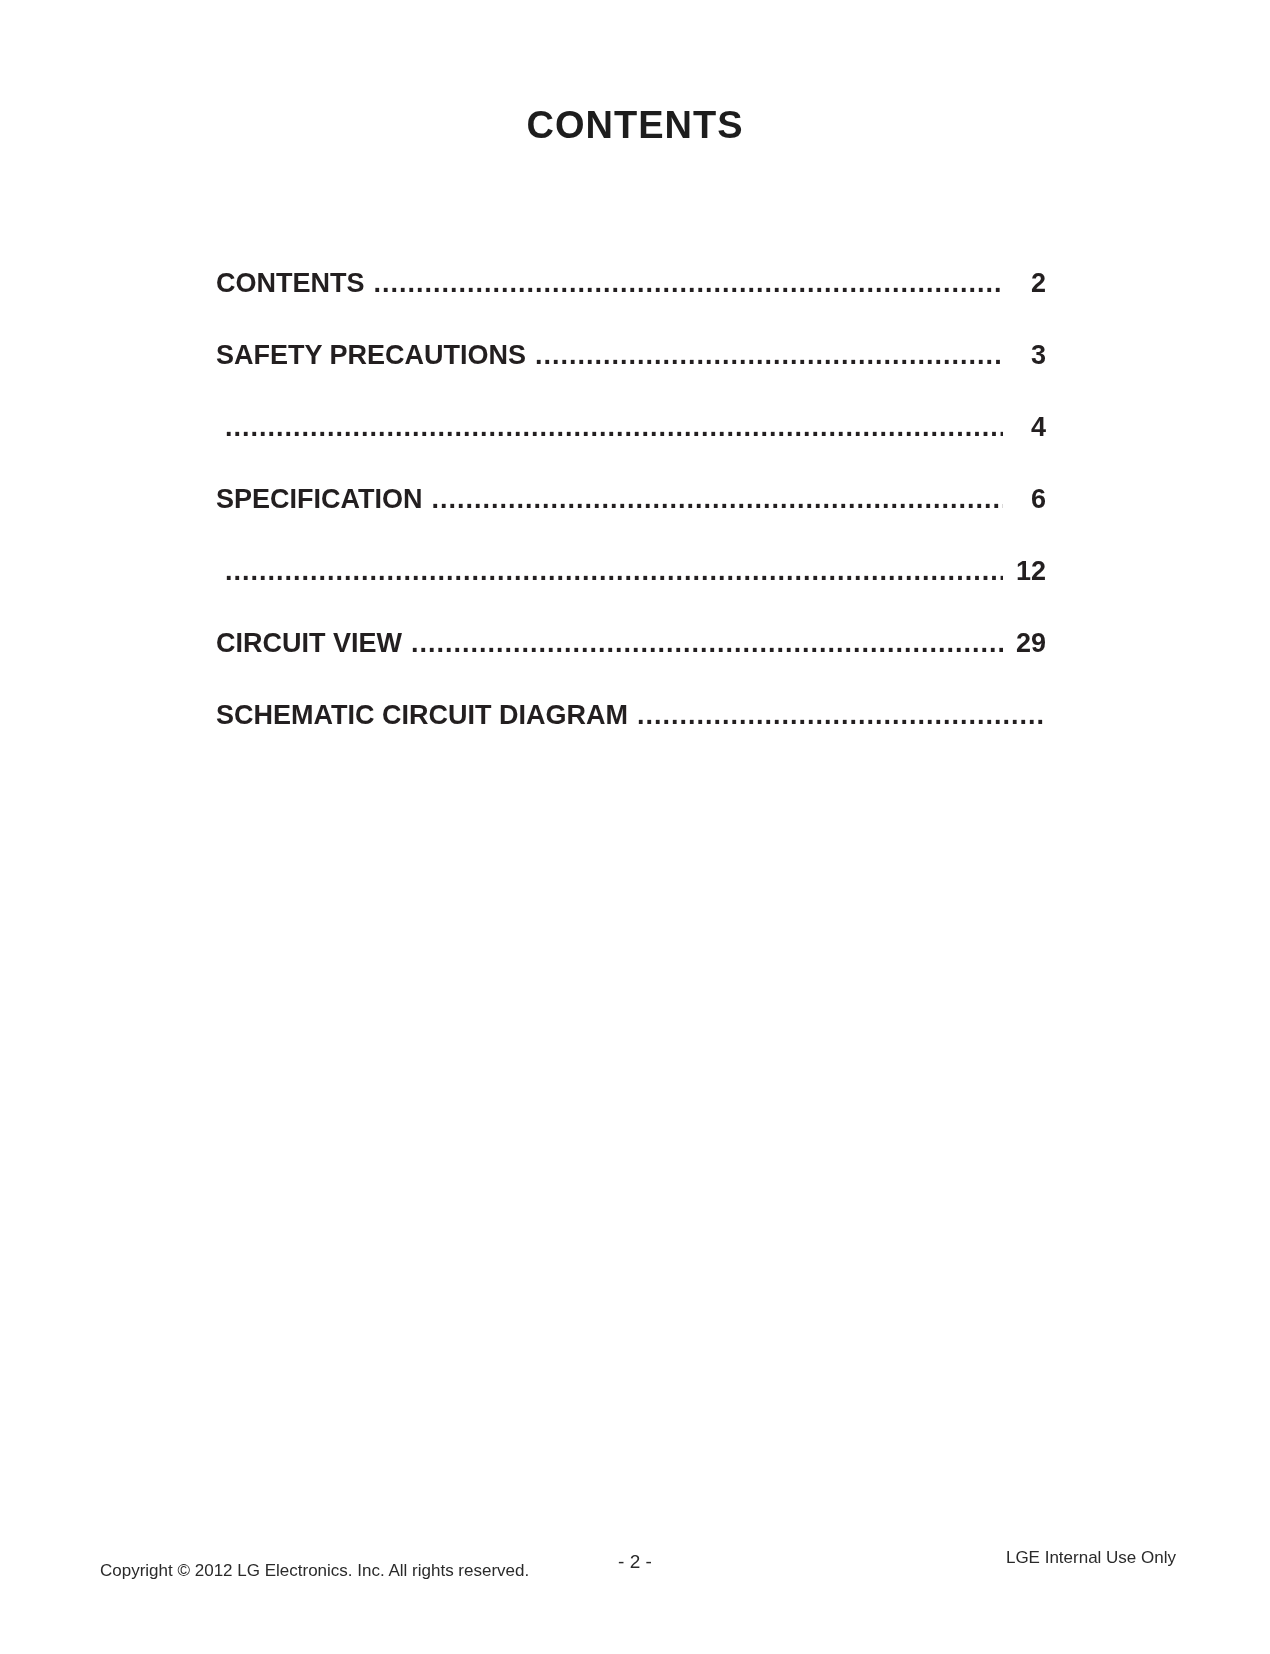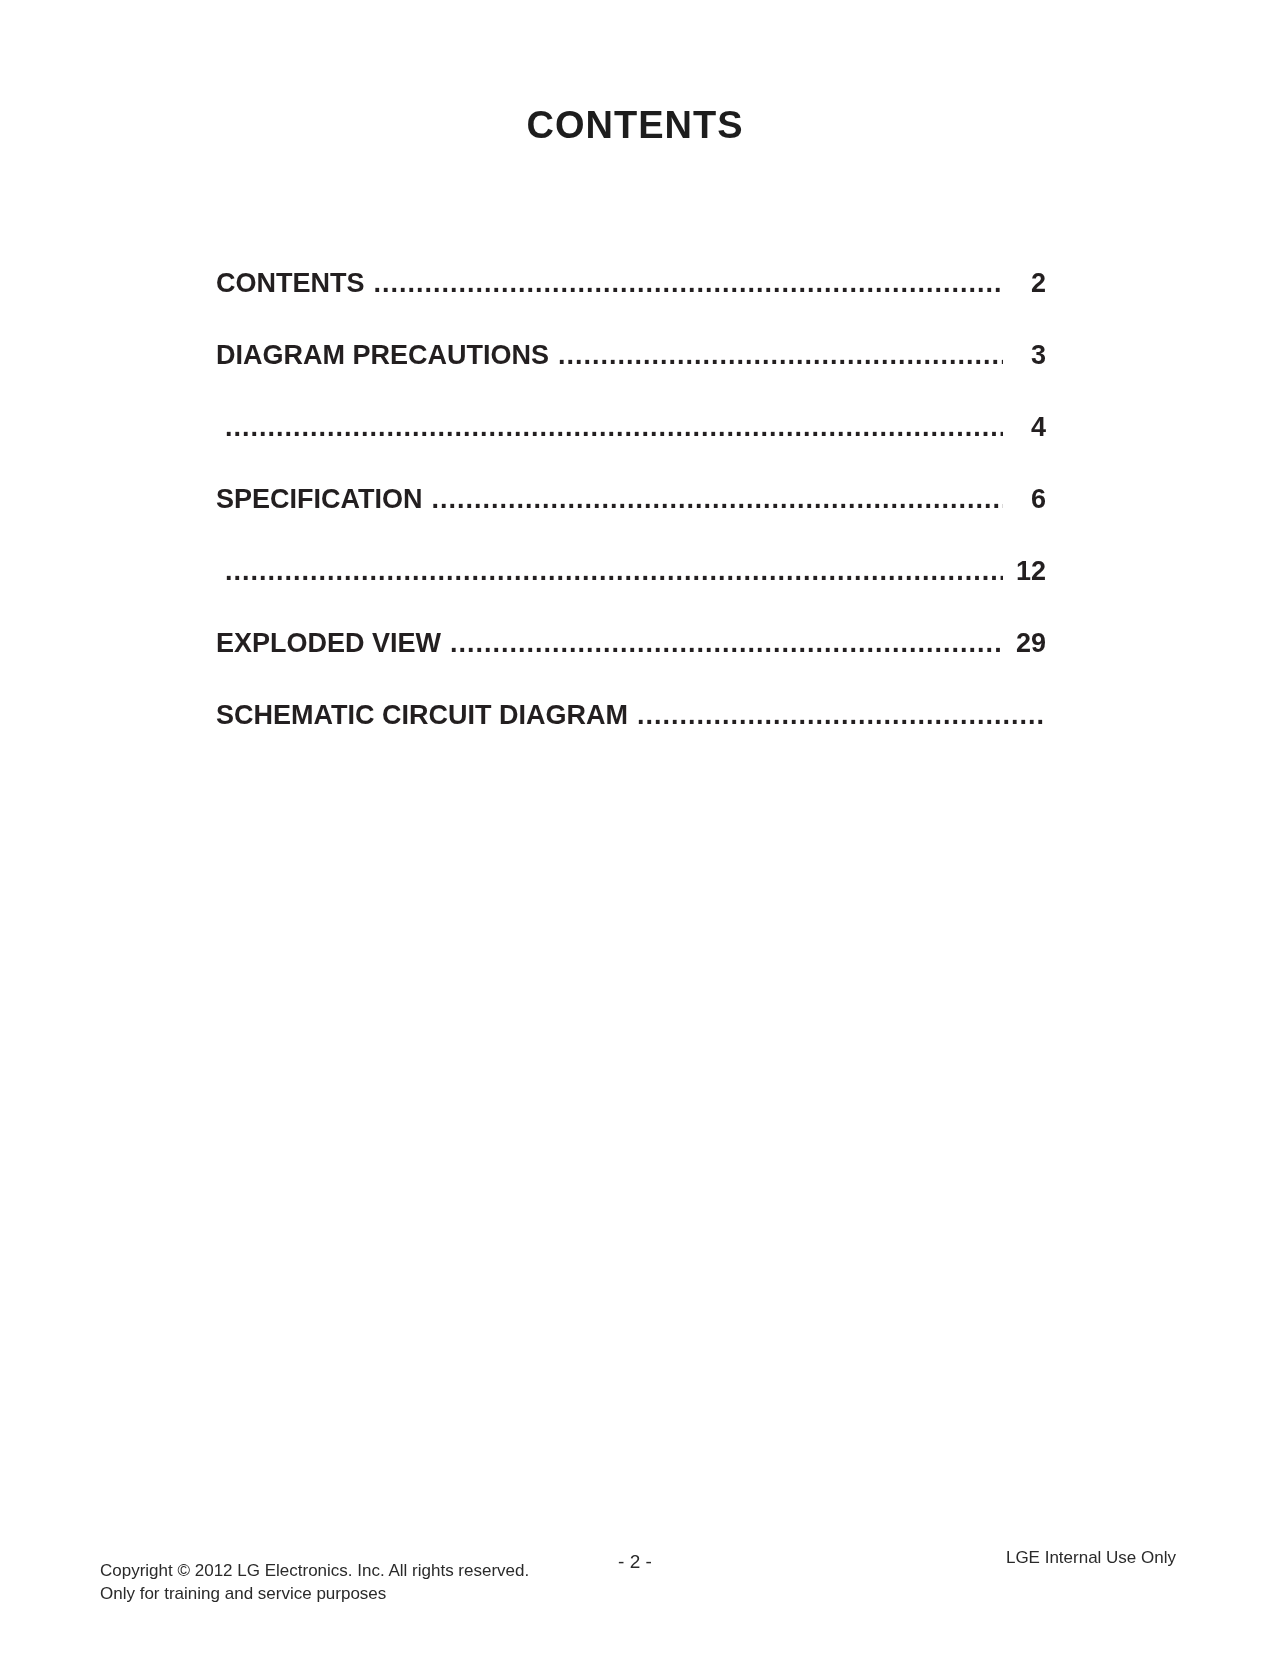--- a/index.html
+++ b/index.html
@@ -91,21 +91,21 @@
   <h1 class="title">CONTENTS</h1>
 
   <div class="toc">
     <div class="toc-entry">
       <span class="toc-label">CONTENTS</span>
       <span class="toc-leader">....................................................................................................................................................................................................................................................................</span>
       <span class="toc-page">2</span>
     </div>
 
     <div class="toc-entry">
-      <span class="toc-label">DIAGRAM PRECAUTIONS</span>
+      <span class="toc-label">SAFETY PRECAUTIONS</span>
       <span class="toc-leader">....................................................................................................................................................................................................................................................................</span>
       <span class="toc-page">3</span>
     </div>
 
     <div class="toc-entry">
       <span class="toc-leader">....................................................................................................................................................................................................................................................................</span>
       <span class="toc-page">4</span>
     </div>
 
     <div class="toc-entry">
@@ -113,34 +113,33 @@
       <span class="toc-leader">....................................................................................................................................................................................................................................................................</span>
       <span class="toc-page">6</span>
     </div>
 
     <div class="toc-entry">
       <span class="toc-leader">....................................................................................................................................................................................................................................................................</span>
       <span class="toc-page">12</span>
     </div>
 
     <div class="toc-entry">
-      <span class="toc-label">EXPLODED VIEW</span>
+      <span class="toc-label">CIRCUIT VIEW</span>
       <span class="toc-leader">....................................................................................................................................................................................................................................................................</span>
       <span class="toc-page">29</span>
     </div>
 
     <div class="toc-entry">
       <span class="toc-label">SCHEMATIC CIRCUIT DIAGRAM</span>
       <span class="toc-leader">....................................................................................................................................................................................................................................................................</span>
       <span class="toc-page empty"></span>
     </div>
   </div>
 
   <div class="footer">
     <div class="footer-left">
       <div>Copyright  © 2012  LG Electronics. Inc. All rights reserved.</div>
-      <div>Only for training and service purposes</div>
     </div>
     <div class="footer-center">- 2 -</div>
     <div class="footer-right">LGE Internal Use Only</div>
   </div>
 
 </div>
 
 </body></html>

